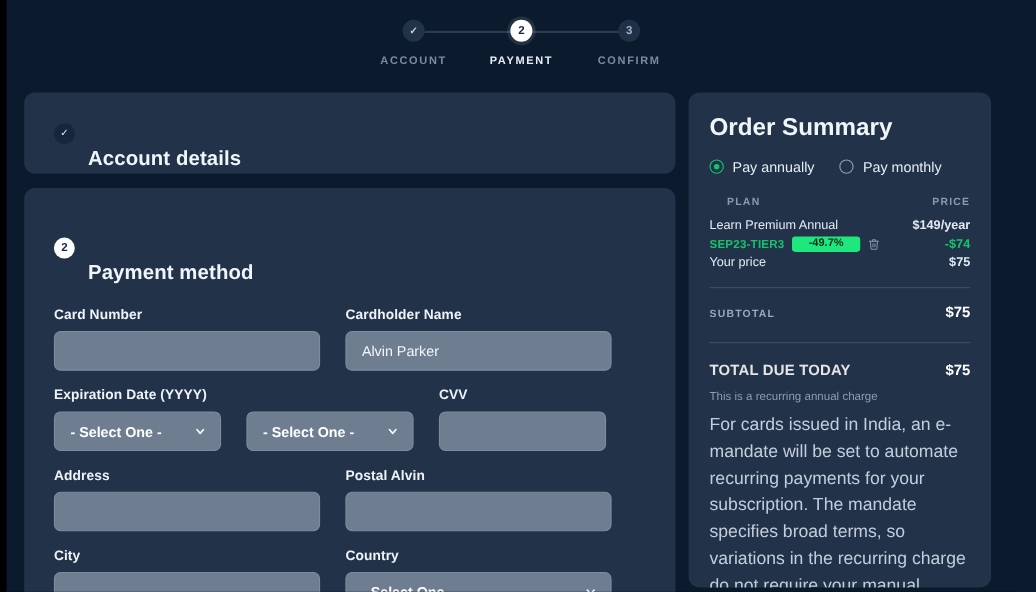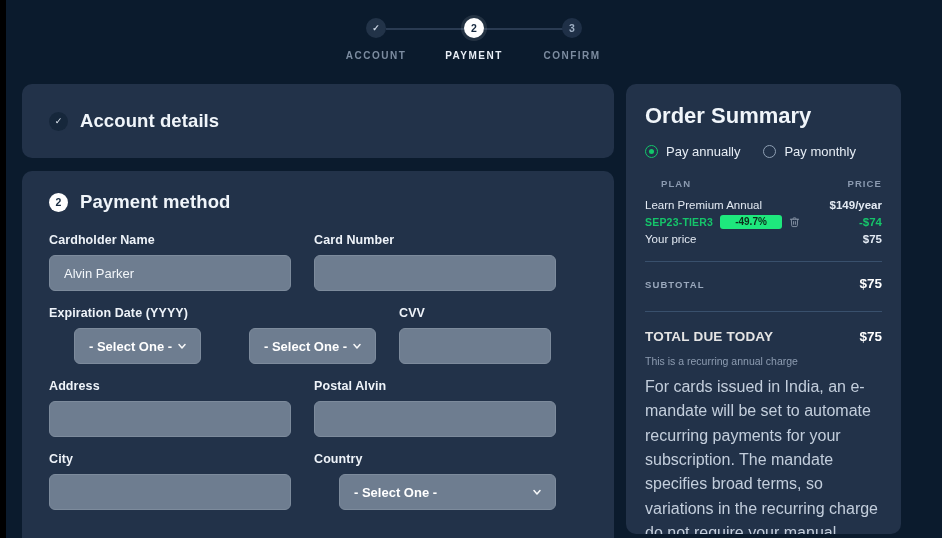--- a/index.html
+++ b/index.html
@@ -126,20 +126,21 @@
     justify-content: center;
     font-size: 9px;
     margin-right: 12px;
     flex: none;
   }
   .card-title {
     font-size: 18.5px;
     font-weight: bold;
     color: #f0f5fa;
     letter-spacing: 0.1px;
+    margin-top: 46px;
   }
 
   
   .payment-card {
     margin-top: 13px;
     padding: 20px 27px 0 27px;
     height: 380px;
   }
   .num-badge {
     width: 19px; height: 19px;
@@ -195,21 +196,20 @@
     background: #6e7d90;
     border: 1px solid #7d8b9c;
     border-radius: 6px;
     display: flex;
     align-items: center;
     justify-content: space-between;
     padding: 0 12px 0 14px;
     font-size: 13px;
     font-weight: bold;
     color: #ffffff;
-    margin-left: 25px;
   }
   .chev {
     width: 12px; height: 12px;
     flex: none;
     opacity: 0.95;
   }
 
   .row-exp { display: flex; gap: 23px; }
 
   
@@ -380,27 +380,27 @@
         <div class="card-title">Account details</div>
       </div>
 
       <div class="card payment-card">
         <div class="payment-head">
           <div class="num-badge">2</div>
           <div class="card-title">Payment method</div>
         </div>
 
         <div class="field-row">
+          <div class="field f-wide2">
+            <div class="field-label">Card Number</div>
+            <div class="input-box"></div>
+          </div>
           <div class="field f-wide">
             <div class="field-label">Cardholder Name</div>
             <div class="input-box">Alvin Parker</div>
-          </div>
-          <div class="field f-wide2">
-            <div class="field-label">Card Number</div>
-            <div class="input-box"></div>
           </div>
         </div>
 
         <div class="field-row">
           <div class="field" style="width:327px;">
             <div class="field-label">Expiration Date (YYYY)</div>
             <div class="row-exp">
               <div class="select-box f-sel">
                 <span>- Select One -</span>
                 <svg class="chev" viewBox="0 0 24 24" fill="none" stroke="#ffffff" stroke-width="3" stroke-linecap="round" stroke-linejoin="round">

